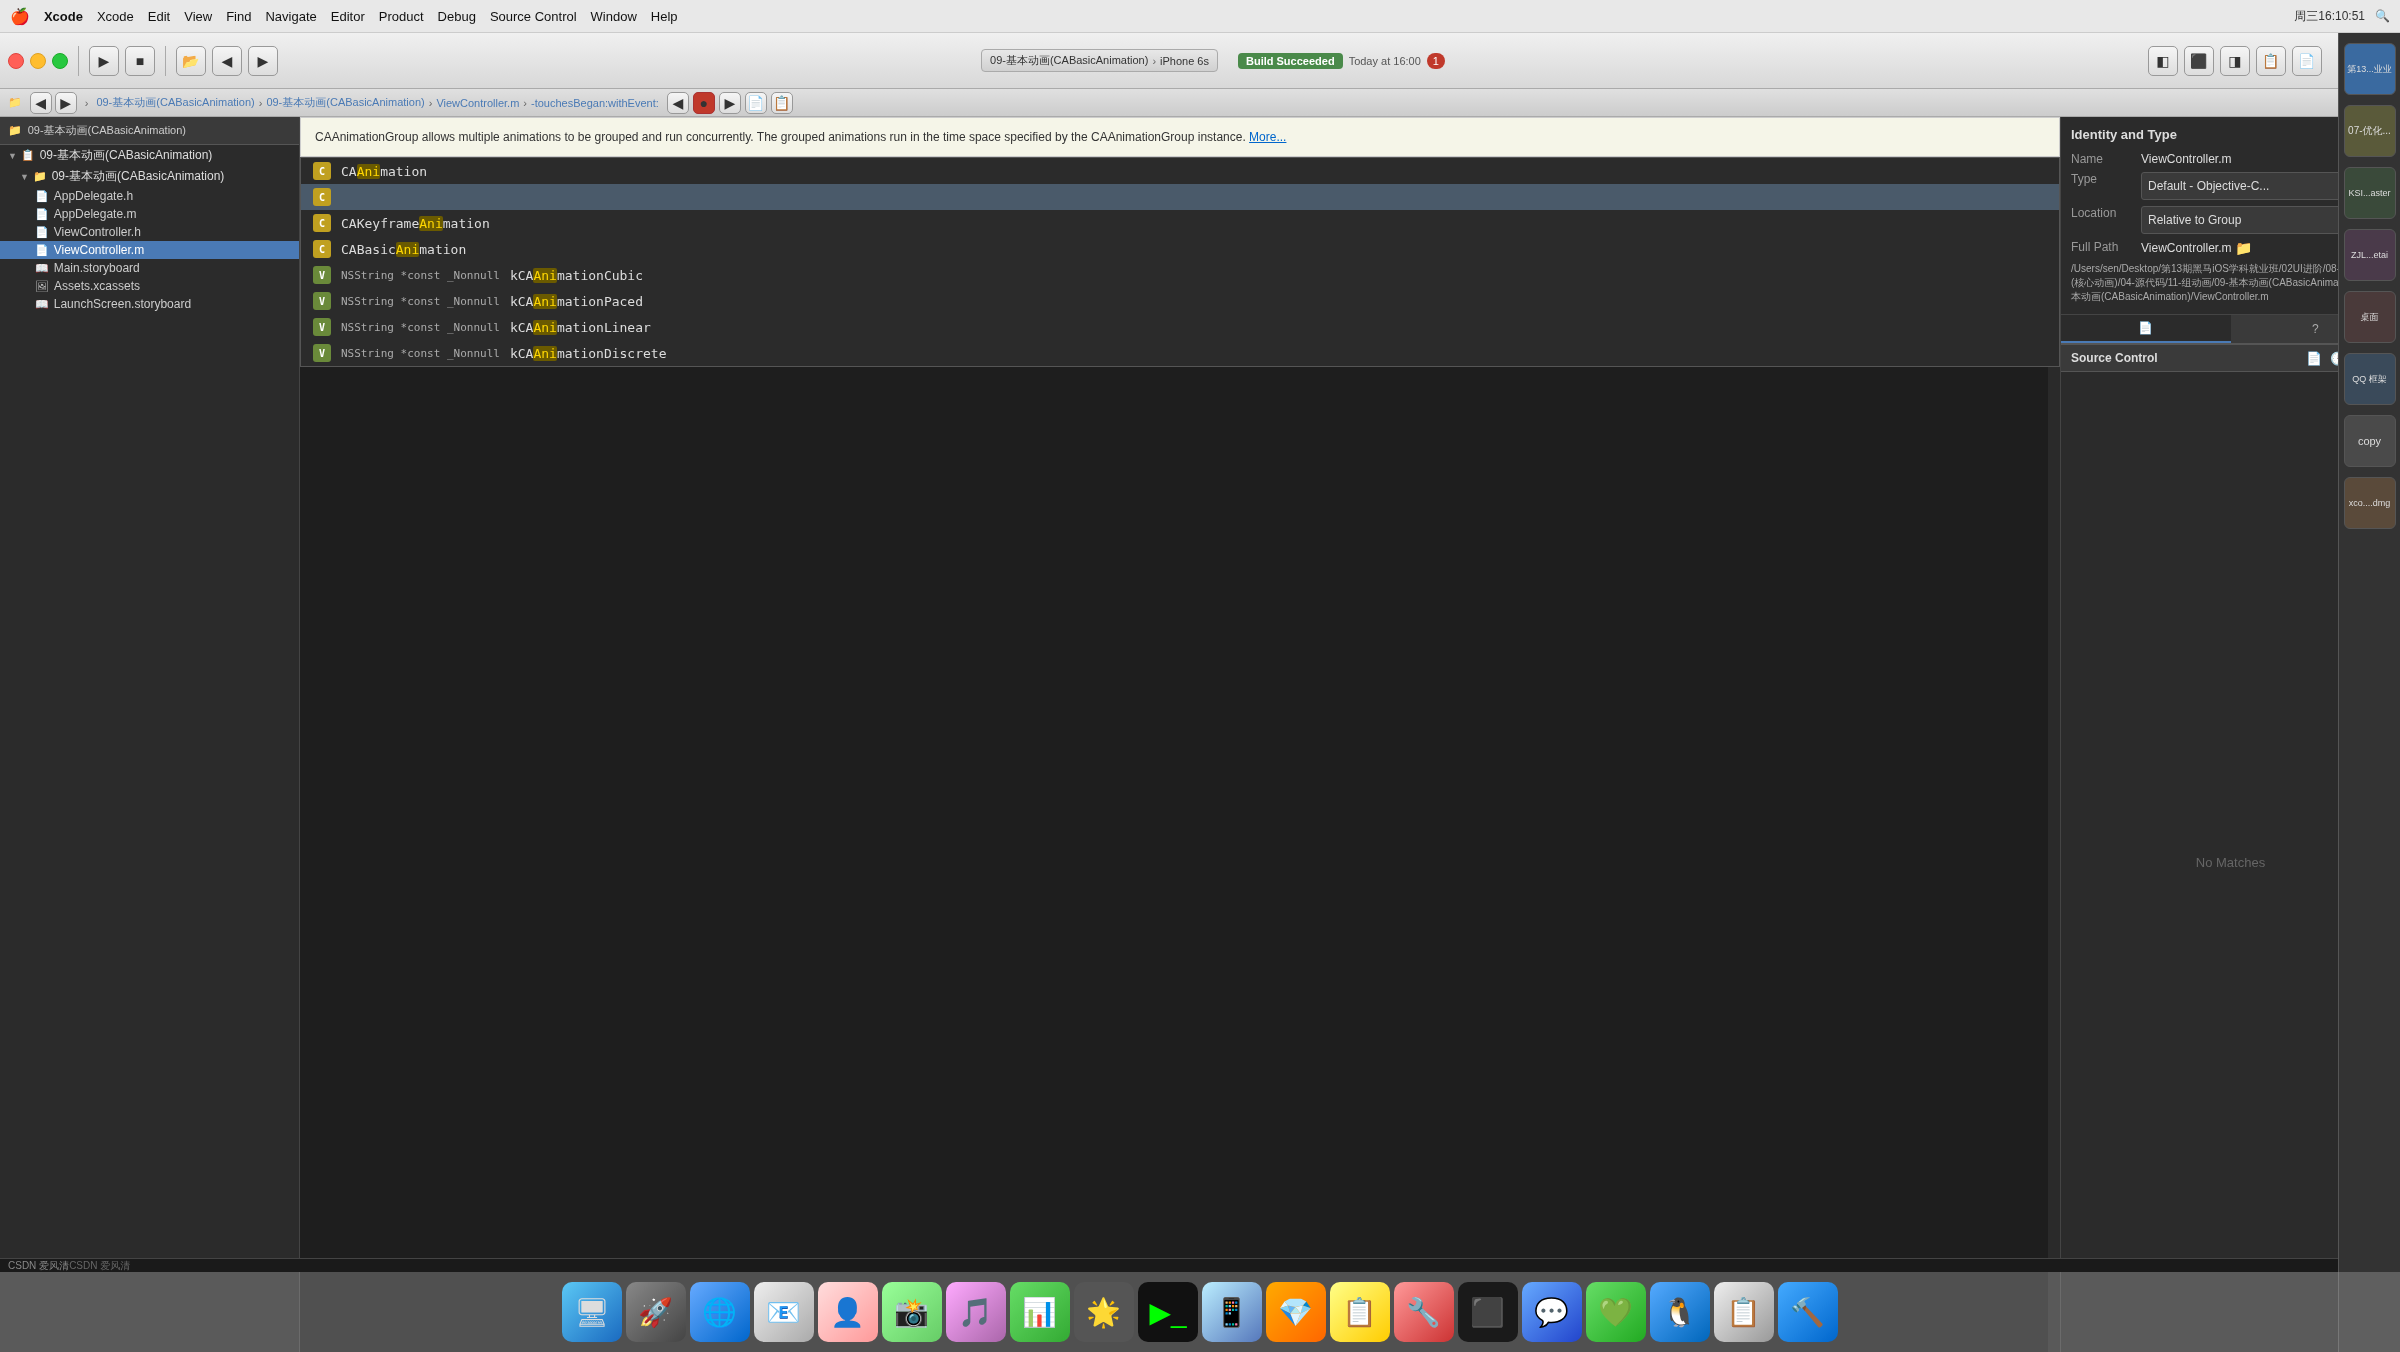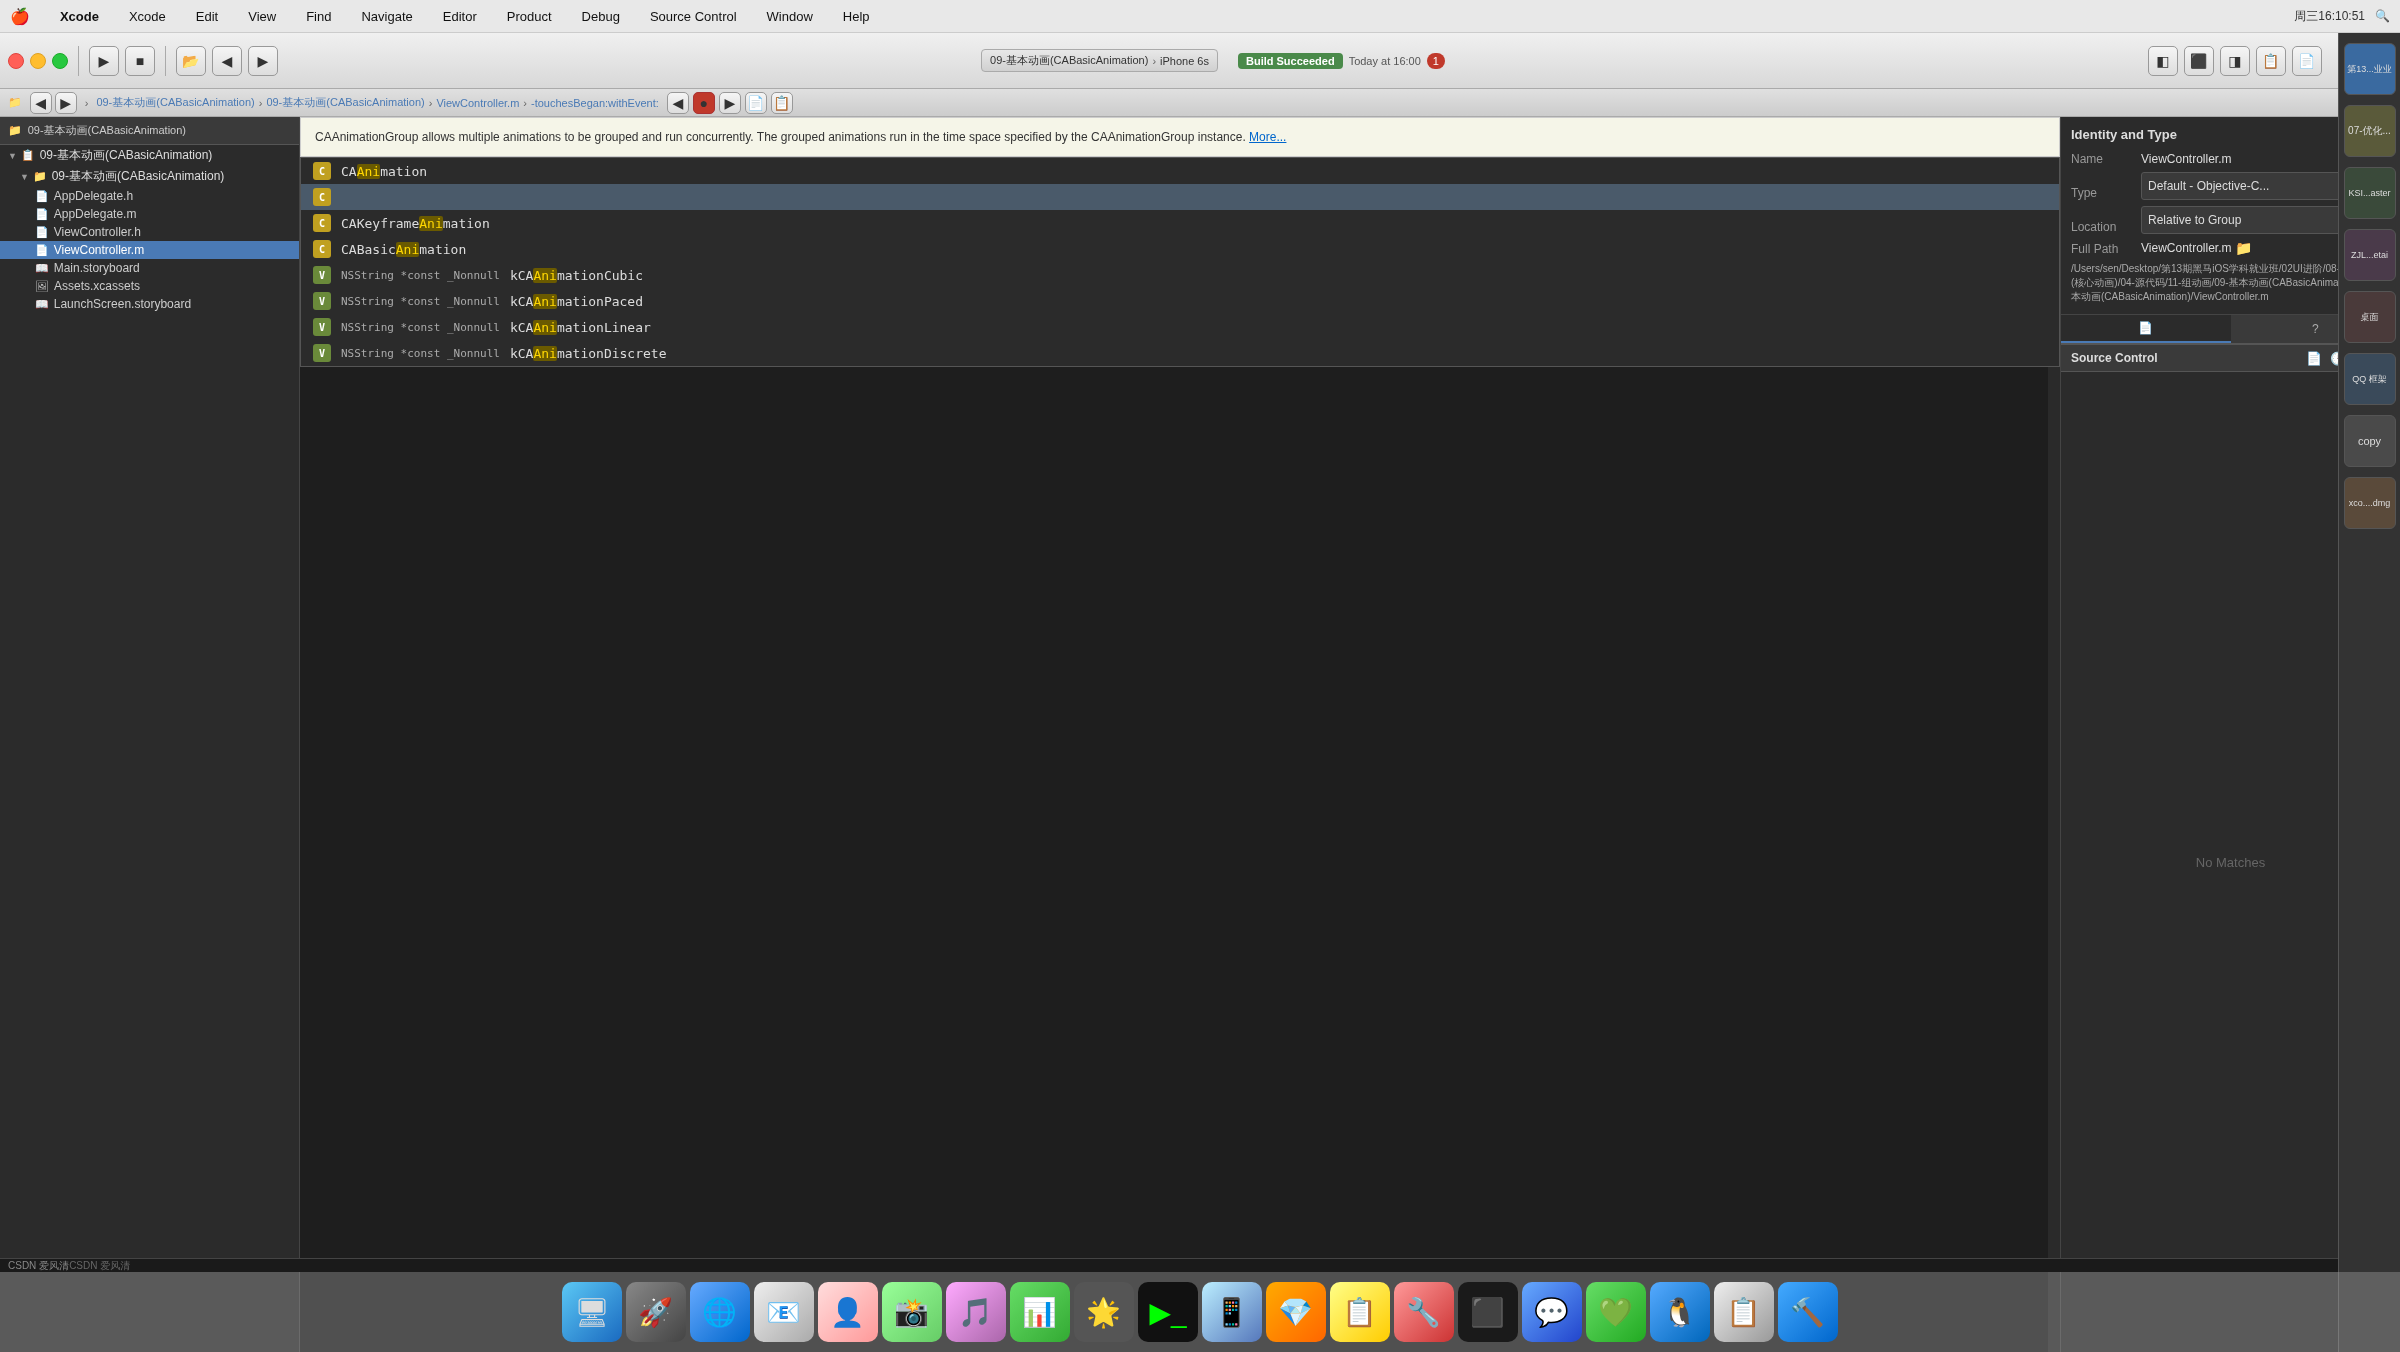--- a/index.html
+++ b/index.html
@@ -23,21 +23,21 @@
       padding: 0 10px;
       gap: 14px;
       font-size: 13px;
       color: #111;
       border-bottom: 1px solid #ccc;
       position: absolute;
       top: 0; left: 0;
       z-index: 100;
     }
     #menu-bar .apple-icon { font-size: 16px; }
-    #menu-bar .menu-item { font-weight: 500; cursor: pointer; white-space: nowrap; margin-left: 16px; }
+    #menu-bar .menu-item { font-weight: 500; cursor: pointer; white-space: nowrap; }
     #menu-bar .menu-item.bold { font-weight: 700; }
     #menu-bar .spacer { flex: 1; }
     #menu-bar .right-items { display: flex; align-items: center; gap: 10px; font-size: 12px; color: #333; }
 
     
     #toolbar {
       position: absolute;
       top: 33px; left: 0;
       width: 100%;
       height: 56px;
@@ -249,21 +249,21 @@
     }
     #identity-panel {
       padding: 10px;
       border-bottom: 1px solid #444;
     }
     .panel-title {
       font-size: 13px; font-weight: 700; color: #ddd;
       margin-bottom: 10px;
     }
     .field-row {
-      display: flex; align-items: flex-end;
+      display: flex; align-items: flex-start;
       margin-bottom: 6px;
       font-size: 12px;
     }
     .field-label { width: 70px; color: #999; flex-shrink: 0; }
     .field-value { flex: 1; color: #ddd; }
     .field-select {
       flex: 1; display: flex; align-items: center;
       background: #3a3a3a;
       border: 1px solid #555;
       border-radius: 3px;

